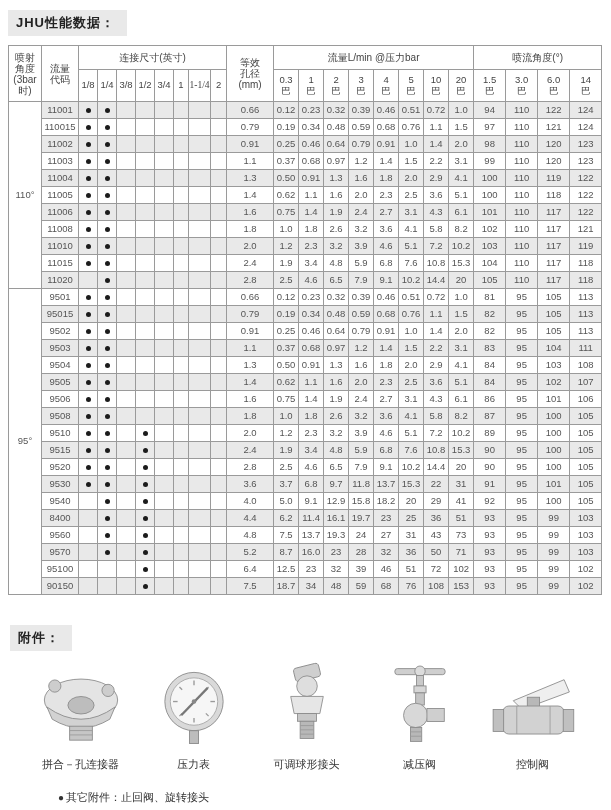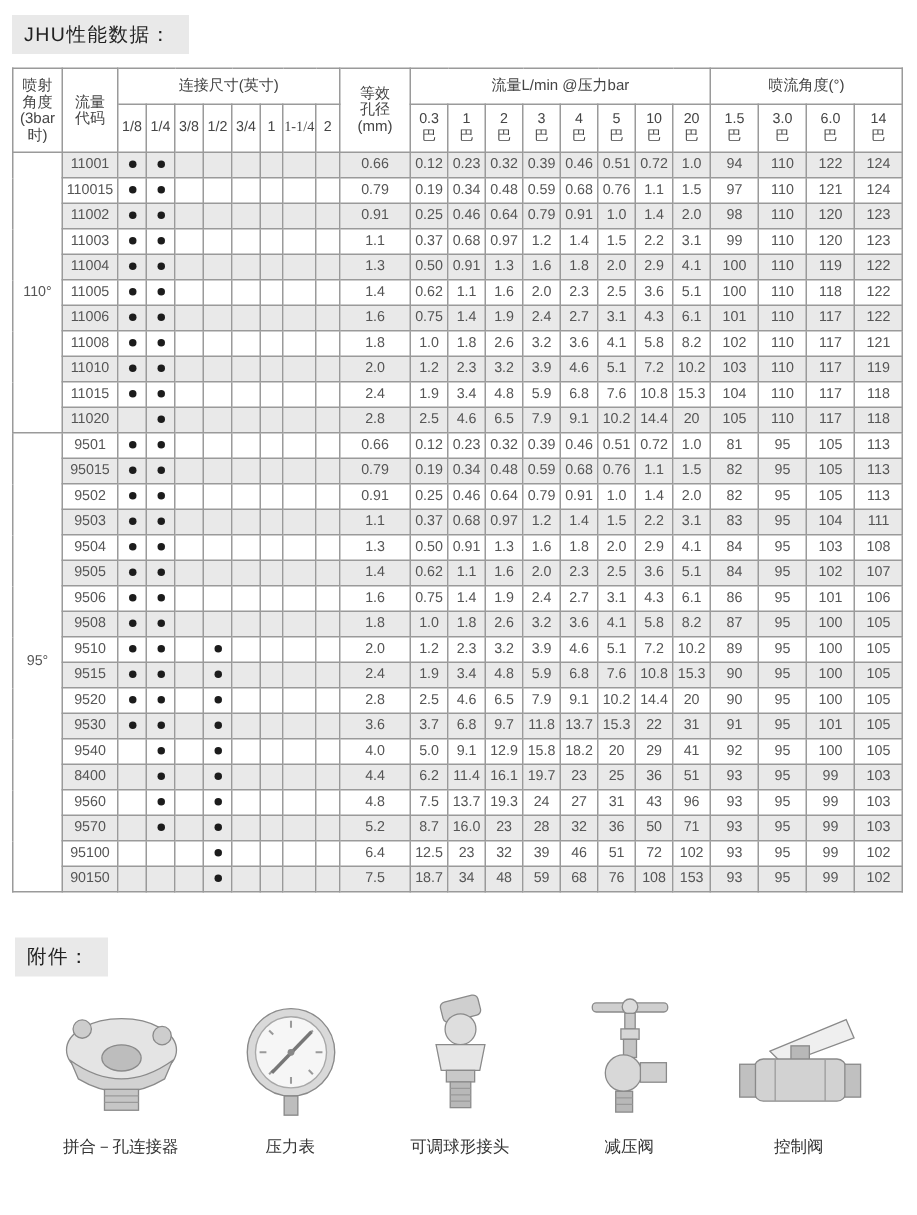--- a/index.html
+++ b/index.html
@@ -9,21 +9,21 @@
     font-family: "Liberation Sans", sans-serif;
     color: #333;
   }
   .page { padding: 10px 8px 0 8px; }
 
   .section-title {
     display: inline-block;
     background: #e9e9e9;
     padding: 4px 12px 4px 8px;
     font-size: 13px;
-    font-weight: normal;
+    font-weight: bold;
     color: #222;
     letter-spacing: 1px;
   }
 
   table.perf {
     border-collapse: collapse;
     table-layout: fixed;
     margin-top: 9px;
     width: 523px;
   }
@@ -746,21 +746,21 @@
           <td></td>
           <td></td>
           <td>4.8</td>
           <td>7.5</td>
           <td>13.7</td>
           <td>19.3</td>
           <td>24</td>
           <td>27</td>
           <td>31</td>
           <td>43</td>
-          <td>96</td>
+          <td>73</td>
           <td>93</td>
           <td>95</td>
           <td>99</td>
           <td>103</td>
         </tr>
         <tr class="band">
           <td class="code">9570</td>
           <td></td>
           <td><span class="dot"></span></td>
           <td></td>
@@ -923,15 +923,16 @@
             <rect x="87" y="52" width="12" height="25" fill="#c0c0c0" stroke="#8a8a8a"></rect>
             <line x1="34" y1="48" x2="34" y2="80" stroke="#9c9c9c"></line>
             <line x1="72" y1="48" x2="72" y2="80" stroke="#9c9c9c"></line>
           </svg>
         </div>
         <div class="acc-label">控制阀</div>
       </div>
 
     </div>
 
+    <div class="note"><span class="bullet">●</span><span>其它附件：止回阀、旋转接头</span></div>
   </div>
 
 </div>
 
 </body></html>

